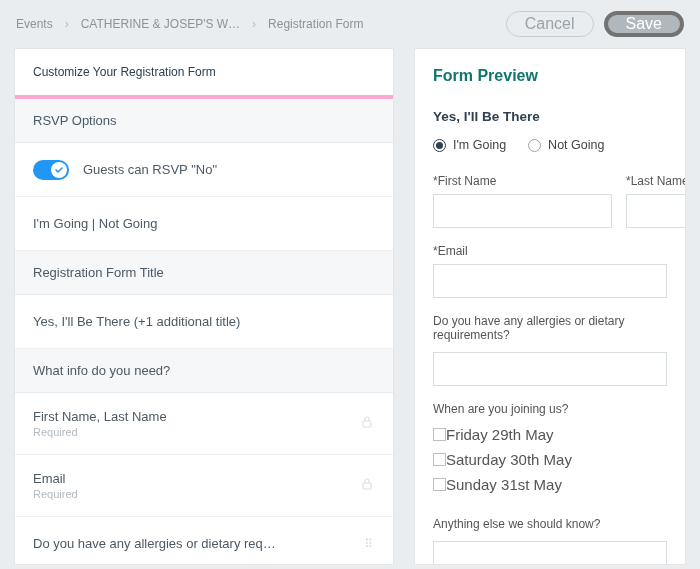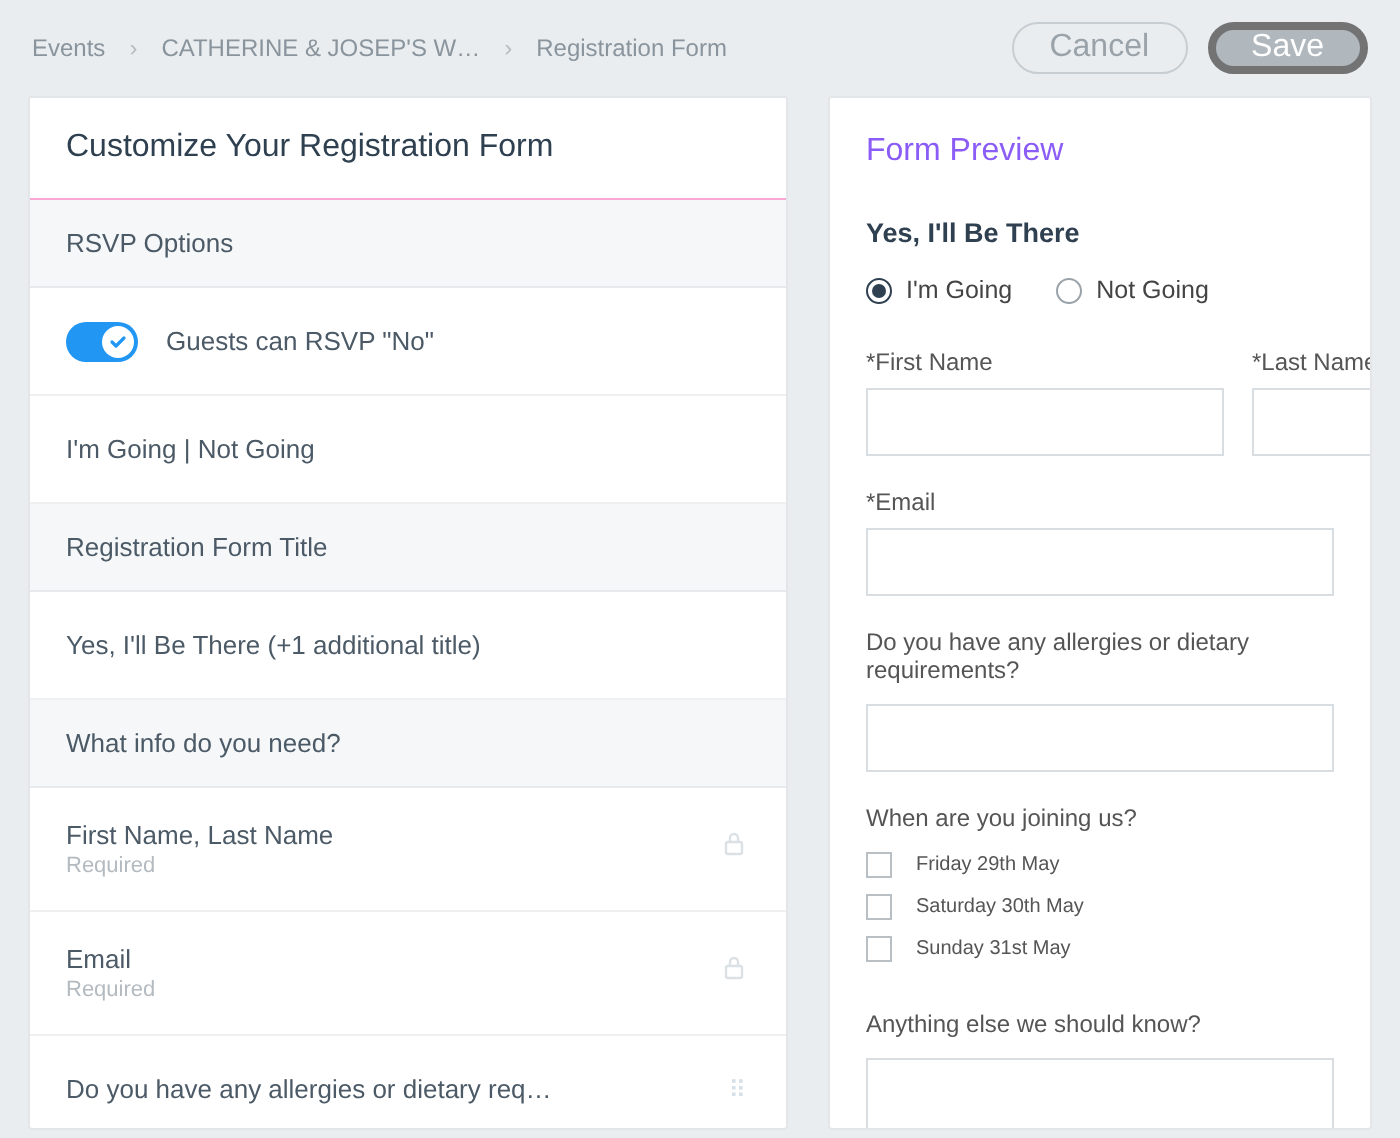--- a/index.html
+++ b/index.html
@@ -60,23 +60,23 @@
     border: 1px solid #e2e6e9;
     border-radius: 2px;
     overflow: hidden;
   }
   .left { flex: 1 1 60%; display:flex; flex-direction:column; }
   .right { flex: 0 0 272px; display:flex; flex-direction:column; padding: 18px 18px 18px 18px; overflow-y:auto;}
   .scroll { overflow-y: auto; }
 
   .section-title {
     padding: 16px 18px 16px 18px;
-    font-size: 16px;
+    font-size: 12px;
     color: #2f4050;
-    border-bottom: 1px solid #f9a8d4;
+    border-bottom: 4px solid #f9a8d4;
     background:#fff;
   }
   .section-header {
     background: #f5f7f8;
     padding: 14px 18px;
     font-size: 13px;
     color: #4b5a66;
     border-bottom: 1px solid #e8ebed;
   }
   .row {
@@ -103,37 +103,37 @@
     background: #fff; position: absolute; top: 2px; right: 2px;
     display:flex;align-items:center;justify-content:center;
   }
   .toggle .knob svg{display:block;}
 
   .handle-icon { color:#ccd4da; font-size:16px; opacity:.7;}
   .drag-handle { color:#d6e0e8; letter-spacing:2px; font-size:12px; line-height:6px;}
   .drag-handle span{display:block;}
 
   
-  .preview-title { font-size: 16px; color: #8b5cf6; margin-bottom: 24px; }
+  .preview-title { font-size: 16px; color: #0f766e; margin-bottom: 24px; font-weight: bold; }
   .preview-subtitle { font-size: 13.5px; color:#2f4050; font-weight:600; margin-bottom:14px;}
   .radio-row { display:flex; gap: 22px; margin-bottom: 22px; color:#555;}
   .radio-item { display:flex; align-items:center; gap:7px; font-size:12.5px; color:#444;}
   .radio { width:13px;height:13px;border:1px solid #2f4050;border-radius:50%; display:flex;align-items:center;justify-content:center;}
   .radio.unchecked{border-color:#9aa3aa;}
   .radio .dot{width:7px;height:7px;border-radius:50%;background:#2f4050;}
   .form-row { display:flex; gap:14px; margin-bottom:16px; }
   .field { flex:1; display:flex; flex-direction:column; }
   .field label{ font-size:12px; color:#555; margin-bottom:6px;}
   .field input, .field textarea {
     border:1px solid #d7dde1; height:34px; padding:6px 8px;
     font-size:12.5px; outline:none; background:#fff;
   }
   .field textarea{ height:46px; resize:none;}
   .question-label{ font-size:12px; color:#555; margin-bottom:10px; display:block;}
-  .checkbox-item{ display:flex; align-items:center; gap:12px; font-size:10px; color:#555; margin-bottom:8px;}
+  .checkbox-item{ display:flex; align-items:center; gap:0; font-size:15px; color:#555; margin-bottom:8px;}
   .checkbox-box{ width:13px;height:13px;border:1px solid #b8c0c6; background:#fff;}
   .left .scroll{ flex:1; }
 </style>
 </head>
 <body>
 
 <div class="header">
   <div class="breadcrumbs">
     <span class="crumb">Events</span>
     <span class="chev">›</span>

